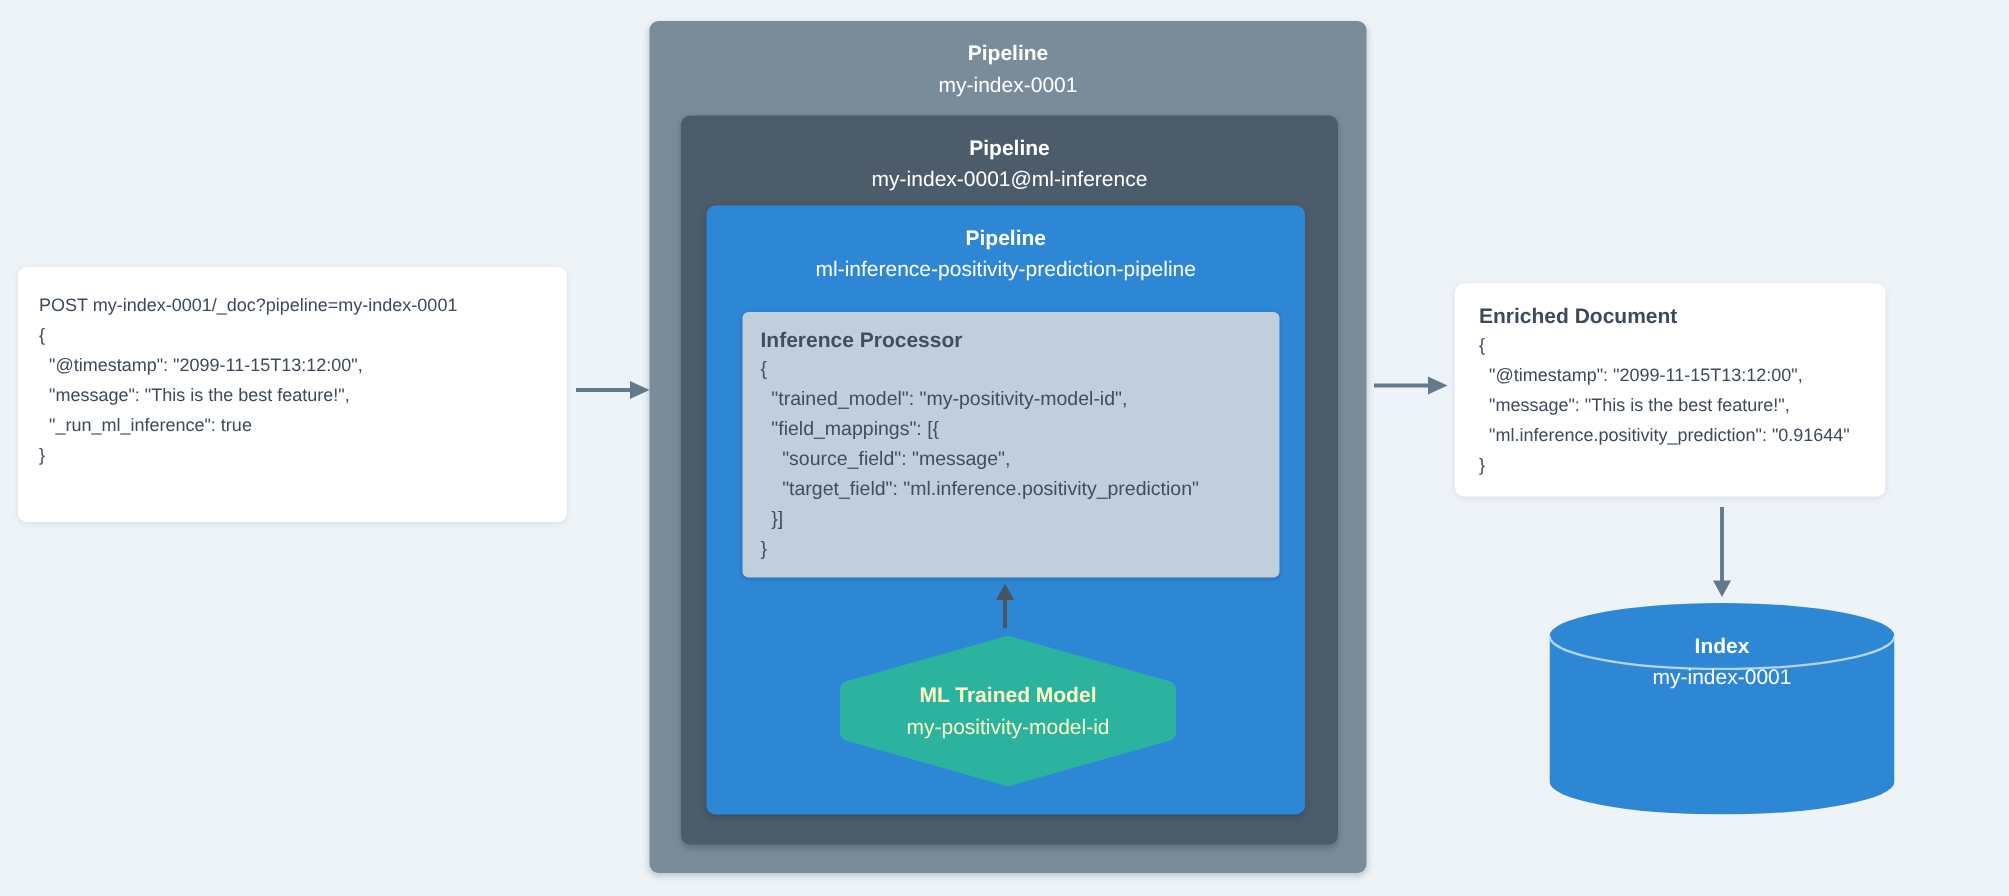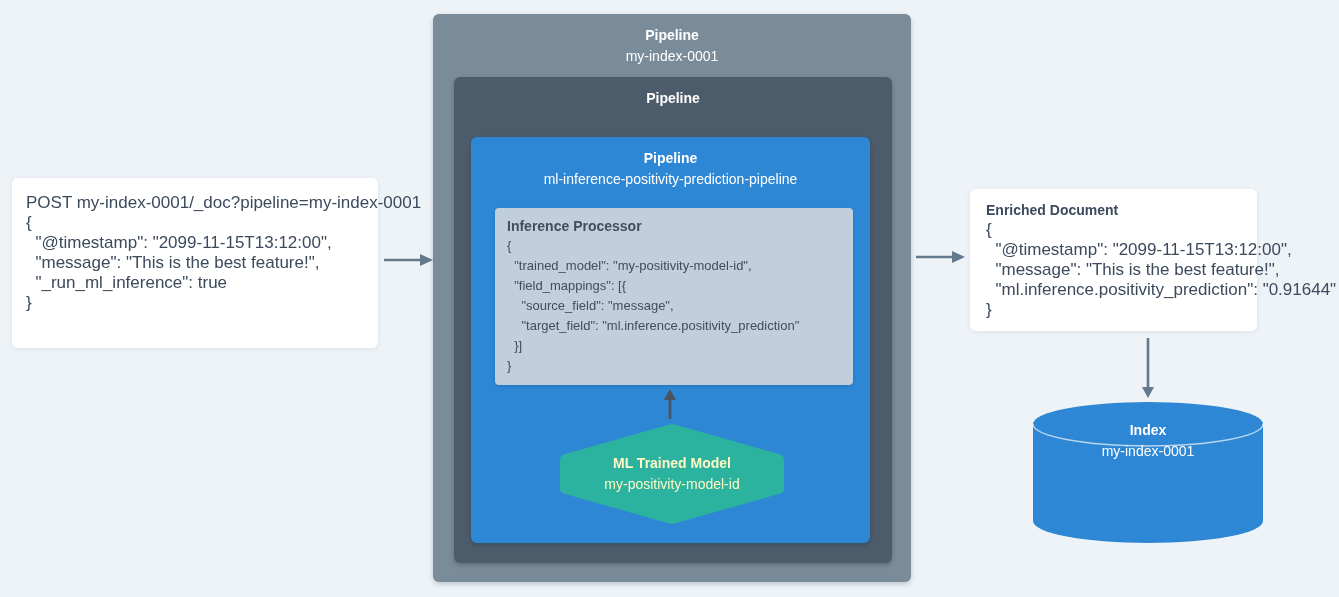--- a/index.html
+++ b/index.html
@@ -24,21 +24,21 @@
     color: #3c4a5c;
     box-sizing: border-box;
   }
   .card-title {
     font-weight: bold;
     font-size: 14px;
     line-height: 20px;
   }
   .code-line {
     white-space: pre;
-    font-size: 17px;
+    font-size: 12px;
     line-height: 20px;
   }
   #document-card   { left: 12px;  top: 178px; width: 366px; height: 170px; padding: 15px 14px; }
   #enriched-card   { left: 970px; top: 189px; width: 287px; height: 142px; padding: 11px 16px; }
 
   
   .box { position: absolute; border-radius: 6px; box-sizing: border-box; }
   #pipeline-outer {
     left: 433px; top: 14px; width: 478px; height: 568px;
     background: #7a8b9a;
@@ -130,20 +130,21 @@
 
   <div class="box" id="pipeline-outer">
     <div class="box-title">
       <div class="t-bold">Pipeline</div>
       <div>my-index-0001</div>
     </div>
 
     <div class="box" id="pipeline-inference">
       <div class="box-title">
         <div class="t-bold">Pipeline</div>
+        <div>my-index-0001@ml-inference</div>
       </div>
 
       <div class="box" id="pipeline-ml">
         <div class="box-title">
           <div class="t-bold">Pipeline</div>
           <div>ml-inference-positivity-prediction-pipeline</div>
         </div>
 
         <div id="inference-processor">
           <div class="card-title">Inference Processor</div>

